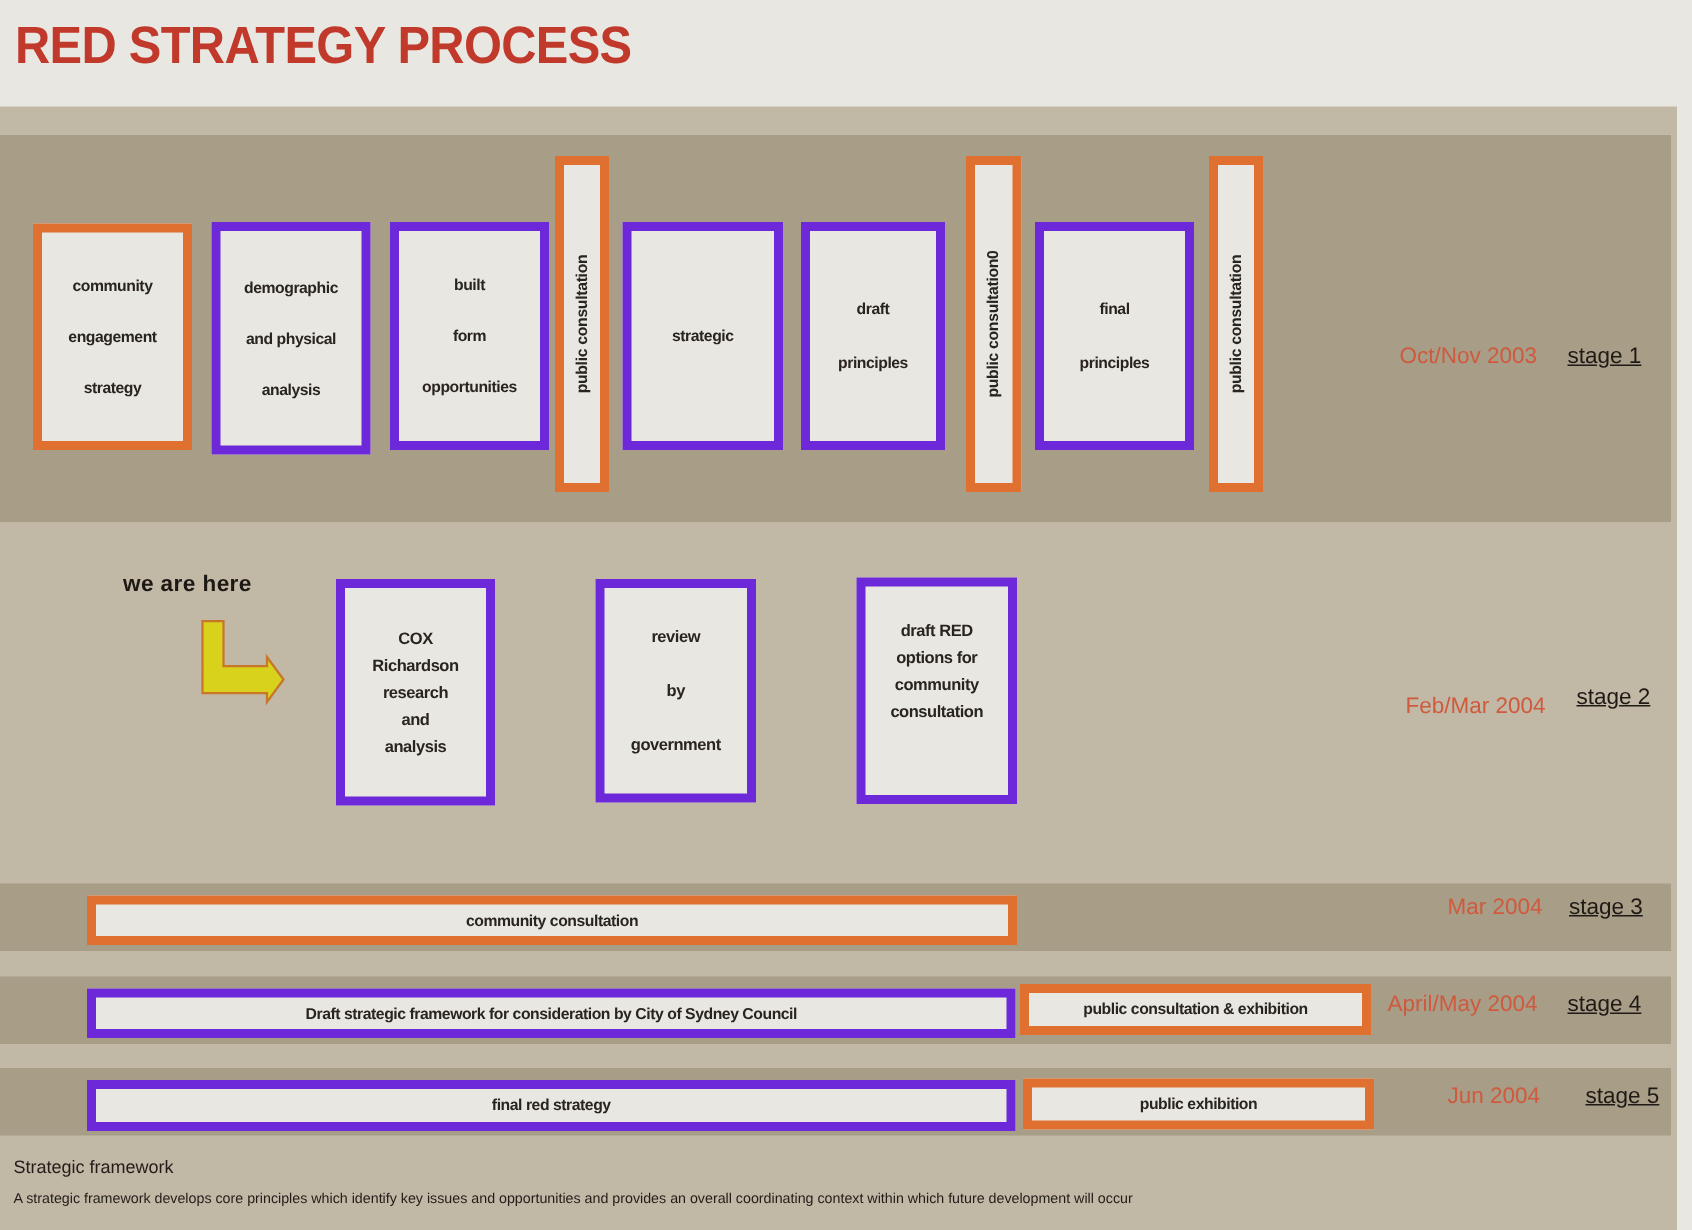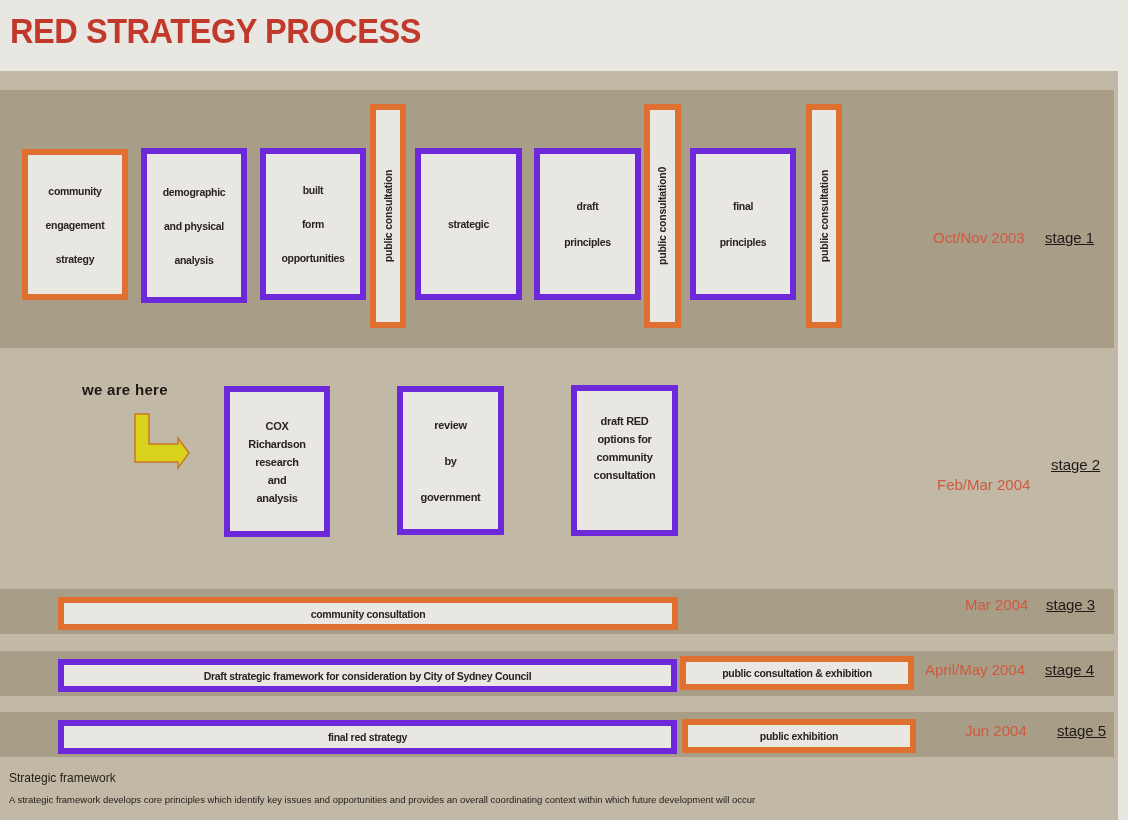--- a/index.html
+++ b/index.html
@@ -81,21 +81,21 @@
   <span class="ln">built</span>
   <span class="ln">form</span>
   <span class="ln">opportunities</span>
 </div>
 <div class="box orange pillar" style="left:370px;top:104px;width:36px;height:224px;">
   <span class="vtext">public consultation</span>
 </div>
 <div class="box red" style="left:415px;top:148px;width:107px;height:152px;">
   <span class="ln">strategic</span>
 </div>
-<div class="box red" style="left:534px;top:148px;width:107px;height:152px;gap:24px;">
+<div class="box red" style="left:534px;top:148px;width:96px;height:152px;gap:24px;">
   <span class="ln">draft</span>
   <span class="ln">principles</span>
 </div>
 <div class="box orange pillar" style="left:644px;top:104px;width:37px;height:224px;">
   <span class="vtext">public consultation0</span>
 </div>
 <div class="box red" style="left:690px;top:148px;width:106px;height:152px;gap:24px;">
   <span class="ln">final</span>
   <span class="ln">principles</span>
 </div>
@@ -121,21 +121,21 @@
   <span class="ln">review</span>
   <span class="ln">by</span>
   <span class="ln">government</span>
 </div>
 <div class="box red hbox" style="left:571px;top:385px;width:107px;height:151px;justify-content:flex-start;padding-top:24px;gap:6px;">
   <span class="ln">draft RED</span>
   <span class="ln">options for</span>
   <span class="ln">community</span>
   <span class="ln">consultation</span>
 </div>
-<span class="date" style="left:937px;top:476px;">Feb/Mar 2004</span>
+<span class="date" style="left:937px;top:462px;">Feb/Mar 2004</span>
 <span class="stage" style="left:1051px;top:456px;">stage 2</span>
 
 <div class="box orange" style="left:58px;top:597px;width:620px;height:33px;">
   <span class="ln">community consultation</span>
 </div>
 <span class="date" style="left:965px;top:596px;">Mar 2004</span>
 <span class="stage" style="left:1046px;top:596px;">stage 3</span>
 
 <div class="box red" style="left:58px;top:659px;width:619px;height:33px;">
   <span class="ln">Draft strategic framework for consideration by City of Sydney Council</span>

